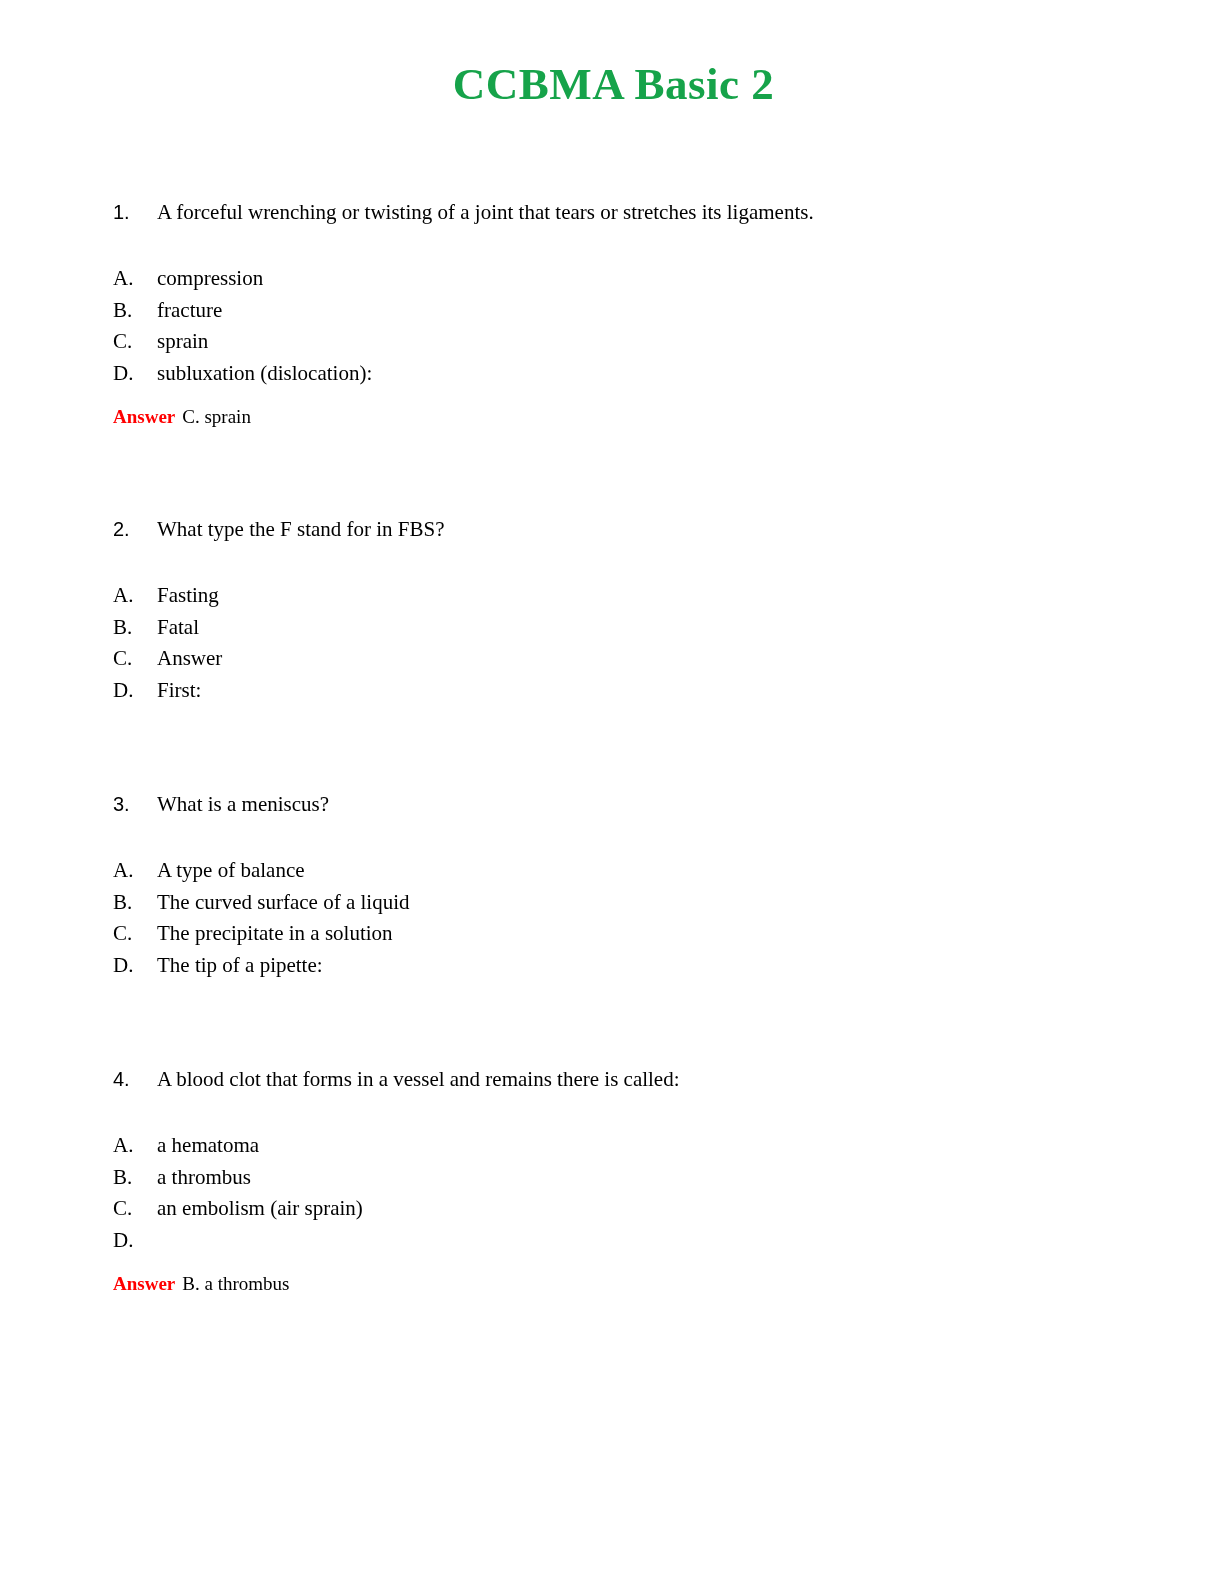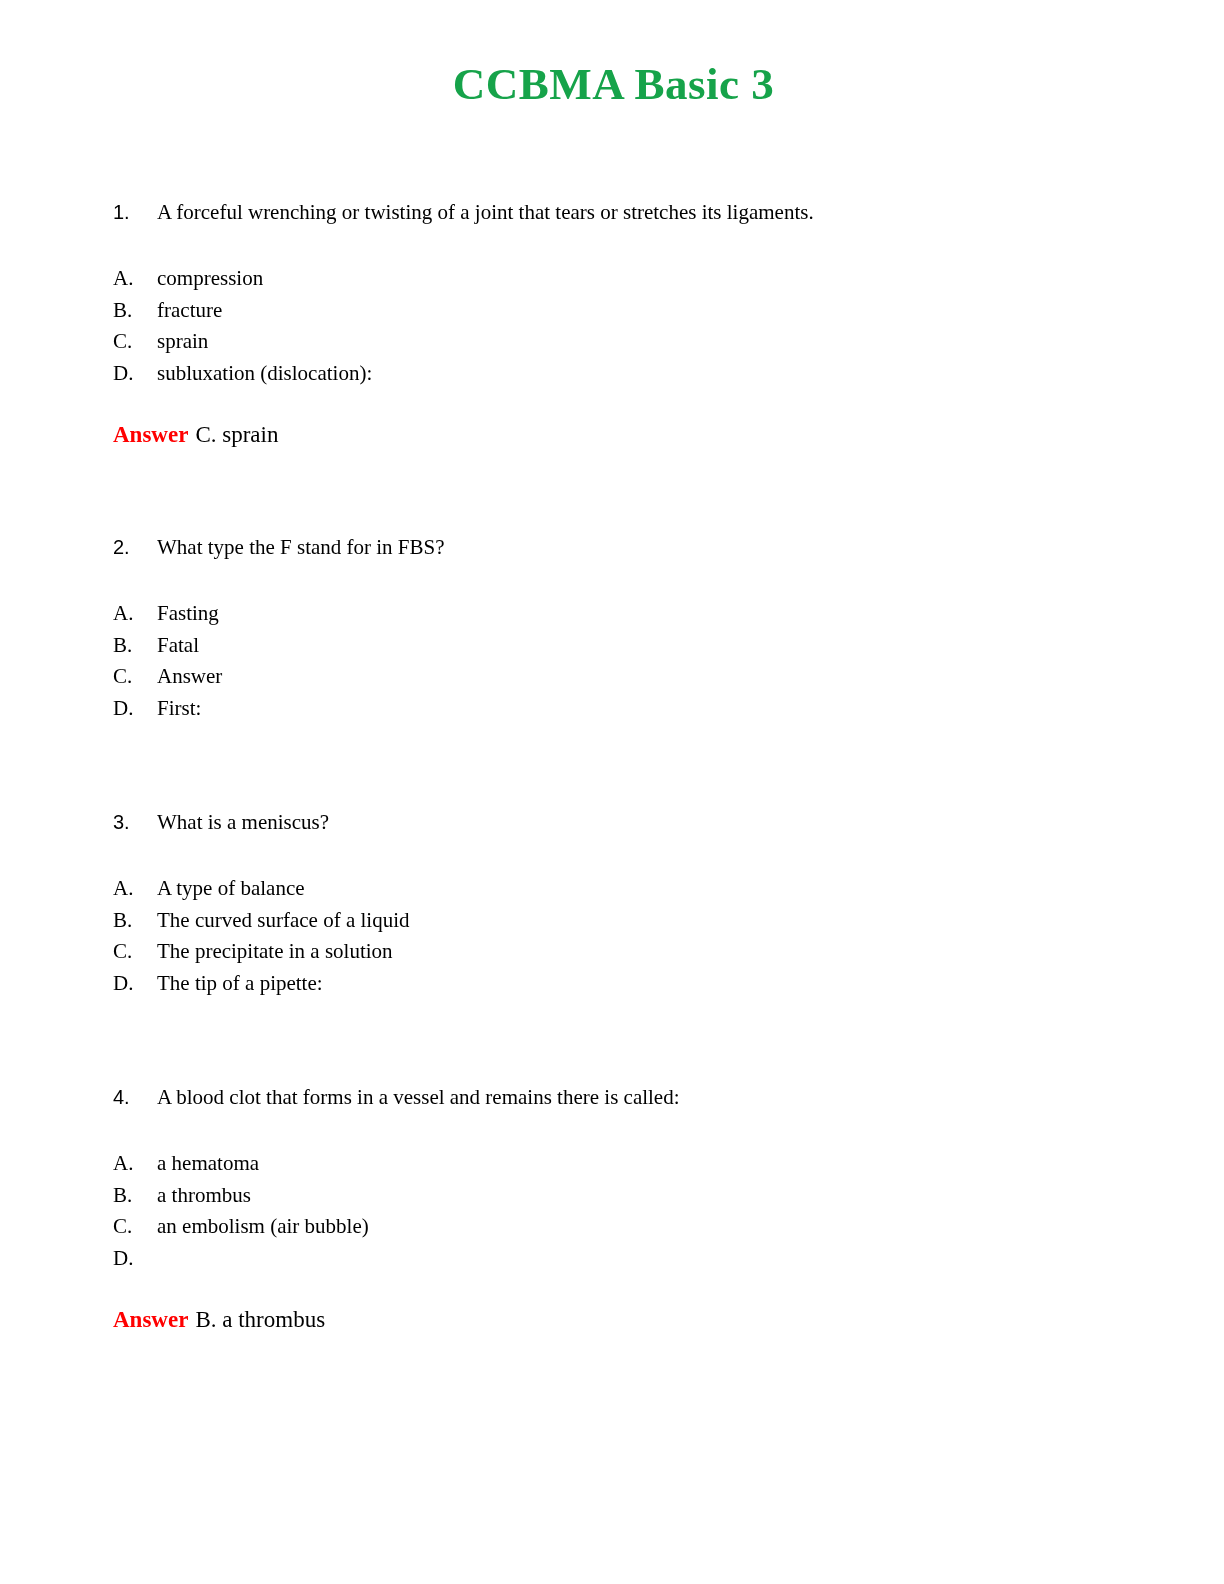--- a/index.html
+++ b/index.html
@@ -45,37 +45,37 @@
     display: flex;
     align-items: baseline;
     font-size: 21px;
     line-height: 31.5px;
   }
   .opt-letter {
     width: 44px;
     flex: 0 0 44px;
   }
   .answer {
-    margin-top: 32px;
-    font-size: 23px;
+    margin-top: 14px;
+    font-size: 19px;
     line-height: 28px;
   }
   .answer-label {
     color: var(--answer-color, #ff0000);
     font-weight: bold;
     margin-right: 7px;
   }
   .answer-text { color: #000000; }
 </style>
 </head>
 <body>
 
 <div class="page">
 
-  <h1 class="title">CCBMA Basic 3</h1>
+  <h1 class="title">CCBMA Basic 2</h1>
 
   <section class="question">
     <div class="q-head">
       <span class="q-num">1.</span>
       <span class="q-text">A forceful wrenching or twisting of a joint that tears or stretches its ligaments.</span>
     </div>
     <div class="options">
       <div class="option">
         <span class="opt-letter">A.</span>
         <span class="opt-text">compression</span>
@@ -157,21 +157,21 @@
       <div class="option">
         <span class="opt-letter">A.</span>
         <span class="opt-text">a hematoma</span>
       </div>
       <div class="option">
         <span class="opt-letter">B.</span>
         <span class="opt-text">a thrombus</span>
       </div>
       <div class="option">
         <span class="opt-letter">C.</span>
-        <span class="opt-text">an embolism (air bubble)</span>
+        <span class="opt-text">an embolism (air sprain)</span>
       </div>
       <div class="option">
         <span class="opt-letter">D.</span>
       </div>
     </div>
     <div class="answer">
       <span class="answer-label">Answer</span><span class="answer-text">B. a thrombus</span>
     </div>
   </section>
 

